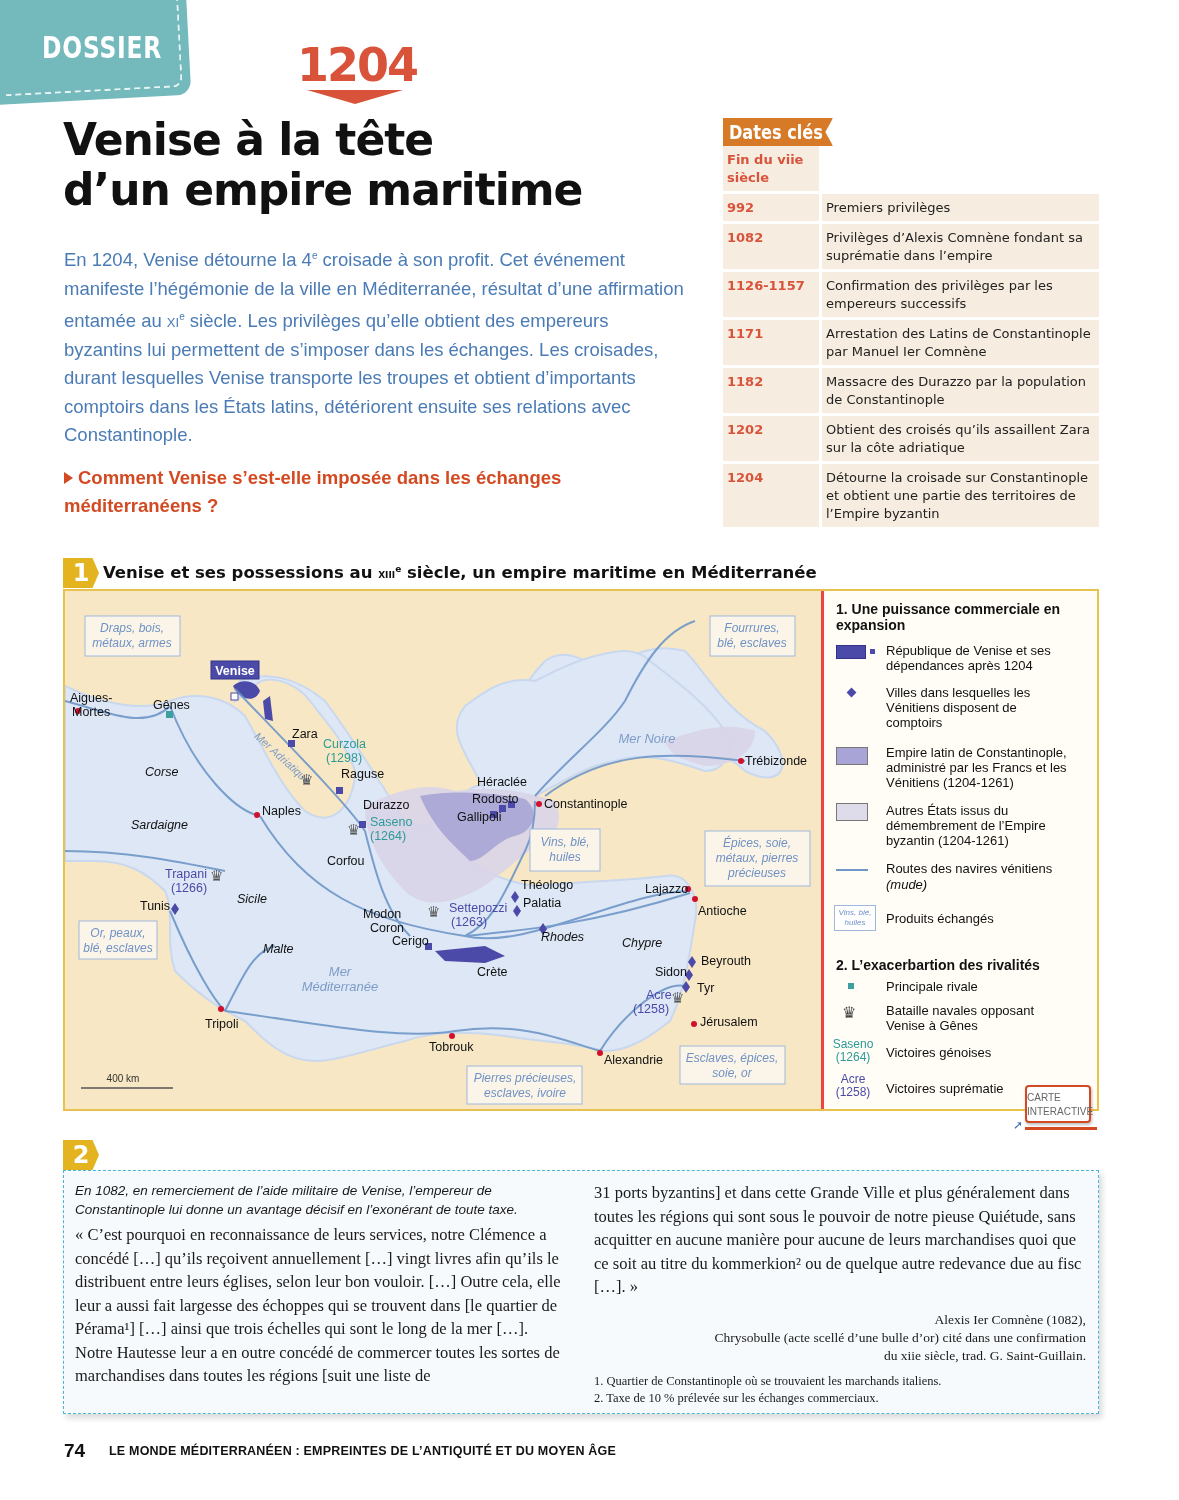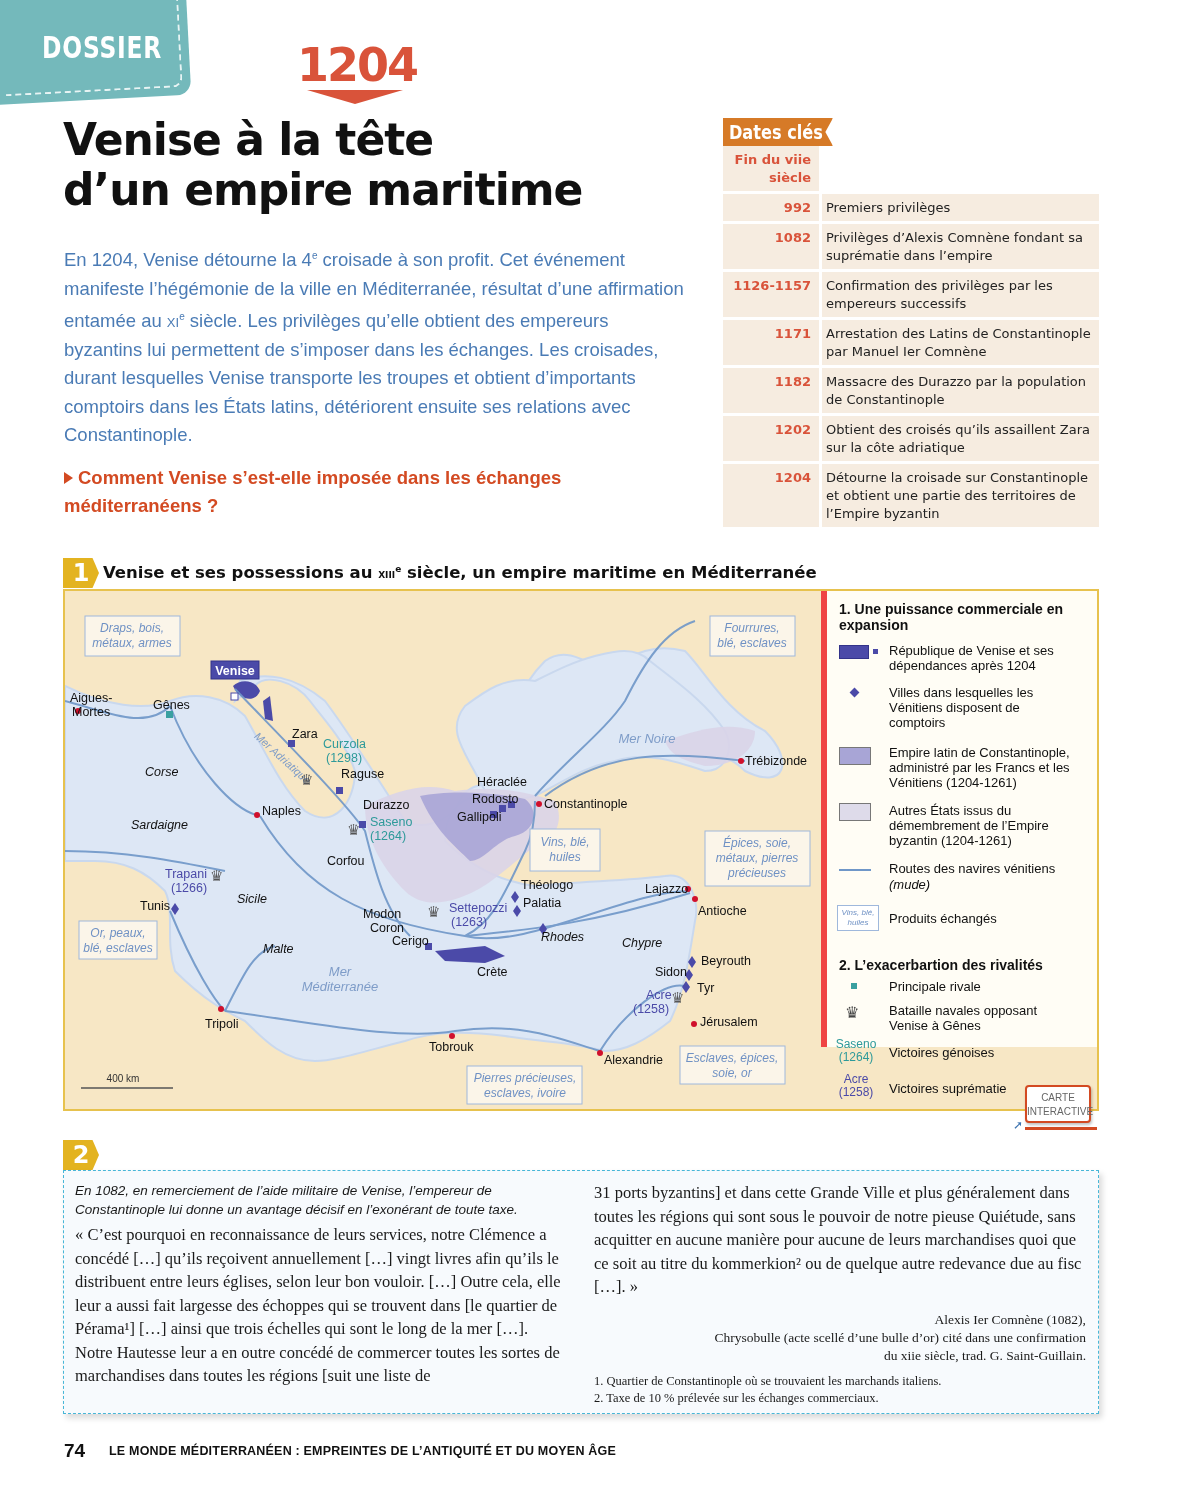--- a/index.html
+++ b/index.html
@@ -17,36 +17,36 @@
 
   .intro { position: absolute; left: 64px; top: 242px; width: 625px; font-size: 18.5px; line-height: 28.5px; color: #4a7bb5; font-family: "Liberation Sans", sans-serif; }
   .question { position: absolute; left: 64px; top: 464px; width: 560px; font-size: 18.5px; line-height: 28px; color: #d34a22; font-weight: bold; }
   .question .tri { display: inline-block; width: 0; height: 0; border-top: 6px solid transparent; border-bottom: 6px solid transparent; border-left: 9px solid #d34a22; margin-right: 5px; }
 
   
   .dates { position: absolute; left: 723px; top: 118px; width: 376px; }
   .dates-header { display: inline-block; background: #d67a27; color: #fff; font-weight: bold; font-size: 19px; padding: 3px 12px 3px 7px; font-family: "DejaVu Sans", sans-serif; transform: scaleX(0.85); transform-origin: left; clip-path: polygon(0 0, 100% 0, 93% 50%, 100% 100%, 0 100%); }
   .dates-rows { margin-top: 0px; }
   .date-row { display: flex; margin-bottom: 3px; }
-  .date-year { width: 96px; background: #f6ece0; text-align: right; padding: 5px 8px 4px 4px; color: #d9533a; font-weight: bold; font-size: 13px; line-height: 18px; font-family: "DejaVu Sans", sans-serif; margin-right: 3px; }
+  .date-year { width: 96px; background: #f6ece0; padding: 5px 8px 4px 4px; color: #d9533a; font-weight: bold; font-size: 13px; line-height: 18px; font-family: "DejaVu Sans", sans-serif; margin-right: 3px; }
   .date-text { flex: 1; background: #f6ece0; padding: 5px 6px 4px 4px; font-size: 13px; line-height: 18px; font-family: "DejaVu Sans", sans-serif; color: #222; }
 
   
   .sec-num { position: absolute; width: 36px; height: 30px; background: #e3b320; color: #fff; font-weight: bold; font-size: 24px; text-align: center; line-height: 30px; clip-path: polygon(0 0, 82% 0, 100% 50%, 82% 100%, 0 100%); font-family: "DejaVu Sans", sans-serif; }
   .sec-title { position: absolute; font-weight: bold; font-size: 16.5px; color: #111; font-family: "DejaVu Sans", sans-serif; }
 
   
   .map-frame { position: absolute; left: 63px; top: 589px; width: 1036px; height: 522px; border: 2px solid #e7c24e; background: #f7e7c5; overflow: hidden; }
   .map-svg { position: absolute; left: 0; top: 0; }
-  .legend { position: absolute; left: 756px; top: 0; width: 278px; height: 456px; background: #fffdf5; border-left: 6px solid #ef4444; }
+  .legend { position: absolute; left: 756px; top: 0; width: 278px; height: 520px; background: #fffdf5; border-left: 3px solid #ef4444; }
   .lg-h { position: absolute; left: 12px; font-weight: bold; font-size: 14px; line-height: 16px; color: #111; }
   .lg-t { position: absolute; left: 62px; font-size: 13px; line-height: 15px; color: #111; }
   .lg-sw { position: absolute; left: 12px; }
 
-  .carte-btn { position: absolute; left: 1025px; top: 1085px; width: 66px; height: 38px; background: #fff; border: 2px solid #d34a22; border-radius: 4px; font-size: 10px; color: #666; text-align: center; line-height: 14px; padding-top: 4px; box-shadow: 1px 2px 3px rgba(0,0,0,0.25); }
+  .carte-btn { position: absolute; left: 1025px; top: 1085px; width: 66px; height: 38px; background: #fff; border: 2px solid #d34a22; border-radius: 4px; font-size: 10px; color: #666; line-height: 14px; padding-top: 4px; box-shadow: 1px 2px 3px rgba(0,0,0,0.25); }
   .carte-underline { position: absolute; left: 1025px; top: 1127px; width: 72px; height: 3px; background: #d34a22; }
   .carte-arrow { position: absolute; left: 1013px; top: 1118px; color: #3d74b0; font-size: 12px; }
 
   
   .doc2 { position: absolute; left: 63px; top: 1170px; width: 1036px; height: 244px; border: 1.5px dashed #47b6d7; background: #f7fafd; box-shadow: 3px 4px 6px rgba(0,0,0,0.15); }
   .doc2-col { position: absolute; top: 10px; font-family: "Liberation Serif", serif; font-size: 16.5px; line-height: 23.5px; color: #1a1a1a; }
   .doc2-intro { font-family: "Liberation Sans", sans-serif; font-style: italic; font-size: 13.5px; line-height: 19px; margin-bottom: 4px; }
   .doc2-src { text-align: right; font-size: 13.5px; line-height: 18px; margin-top: 12px; }
   .doc2-notes { font-size: 12.5px; line-height: 17.5px; margin-top: 8px; }
 

